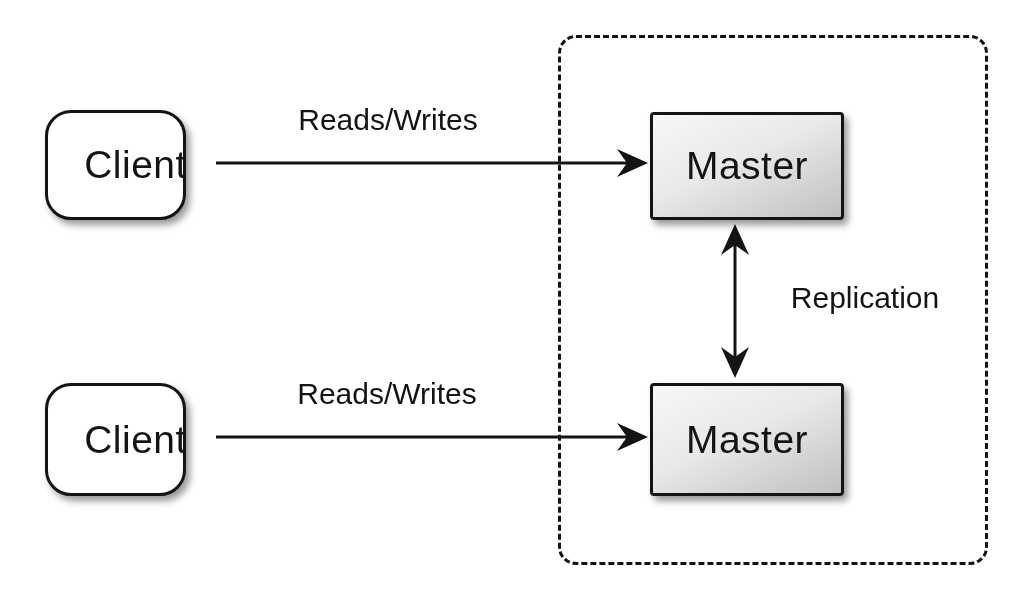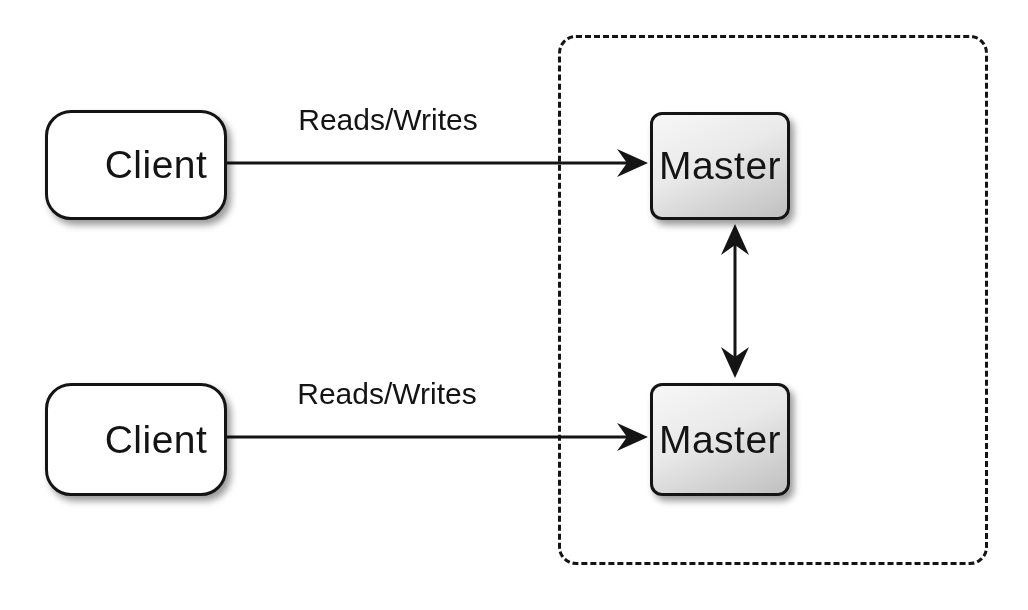--- a/index.html
+++ b/index.html
@@ -33,31 +33,31 @@
     justify-content: center;
     box-sizing: border-box;
     border: 3px solid #141414;
     font-size: 39px;
     color: #141414;
     letter-spacing: 0.5px;
     box-shadow: 4px 5px 7px rgba(0,0,0,0.40);
   }
   .node-client {
     left: 45px;
-    width: 182px;
+    width: 141px;
     border-radius: 26px;
     background: #ffffff;
     padding-left: 40px;
   }
   .node-client.top { top: 110px; height: 110px; }
   .node-client.bottom { top: 383px; height: 113px; }
   .node-master {
     left: 650px;
-    width: 140px;
-    border-radius: 12px;
+    width: 194px;
+    border-radius: 4px;
     background: linear-gradient(155deg, #f7f7f7 0%, #e9e9e9 45%, #c0c0c0 100%);
   }
   .node-master.top { top: 112px; height: 108px; }
   .node-master.bottom { top: 383px; height: 113px; }
   .edge-label {
     position: absolute;
     transform: translateX(-50%);
     font-size: 30px;
     color: #141414;
     white-space: nowrap;
@@ -115,14 +115,15 @@
   </div>
 
   <div class="node node-master bottom">
     <span>Master</span>
   </div>
 
   <div class="edge-label label-rw-top">Reads/Writes</div>
 
   <div class="edge-label label-rw-bottom">Reads/Writes</div>
 
+  <div class="edge-label label-replication">Replication</div>
 
 </div>
 
 </body></html>

